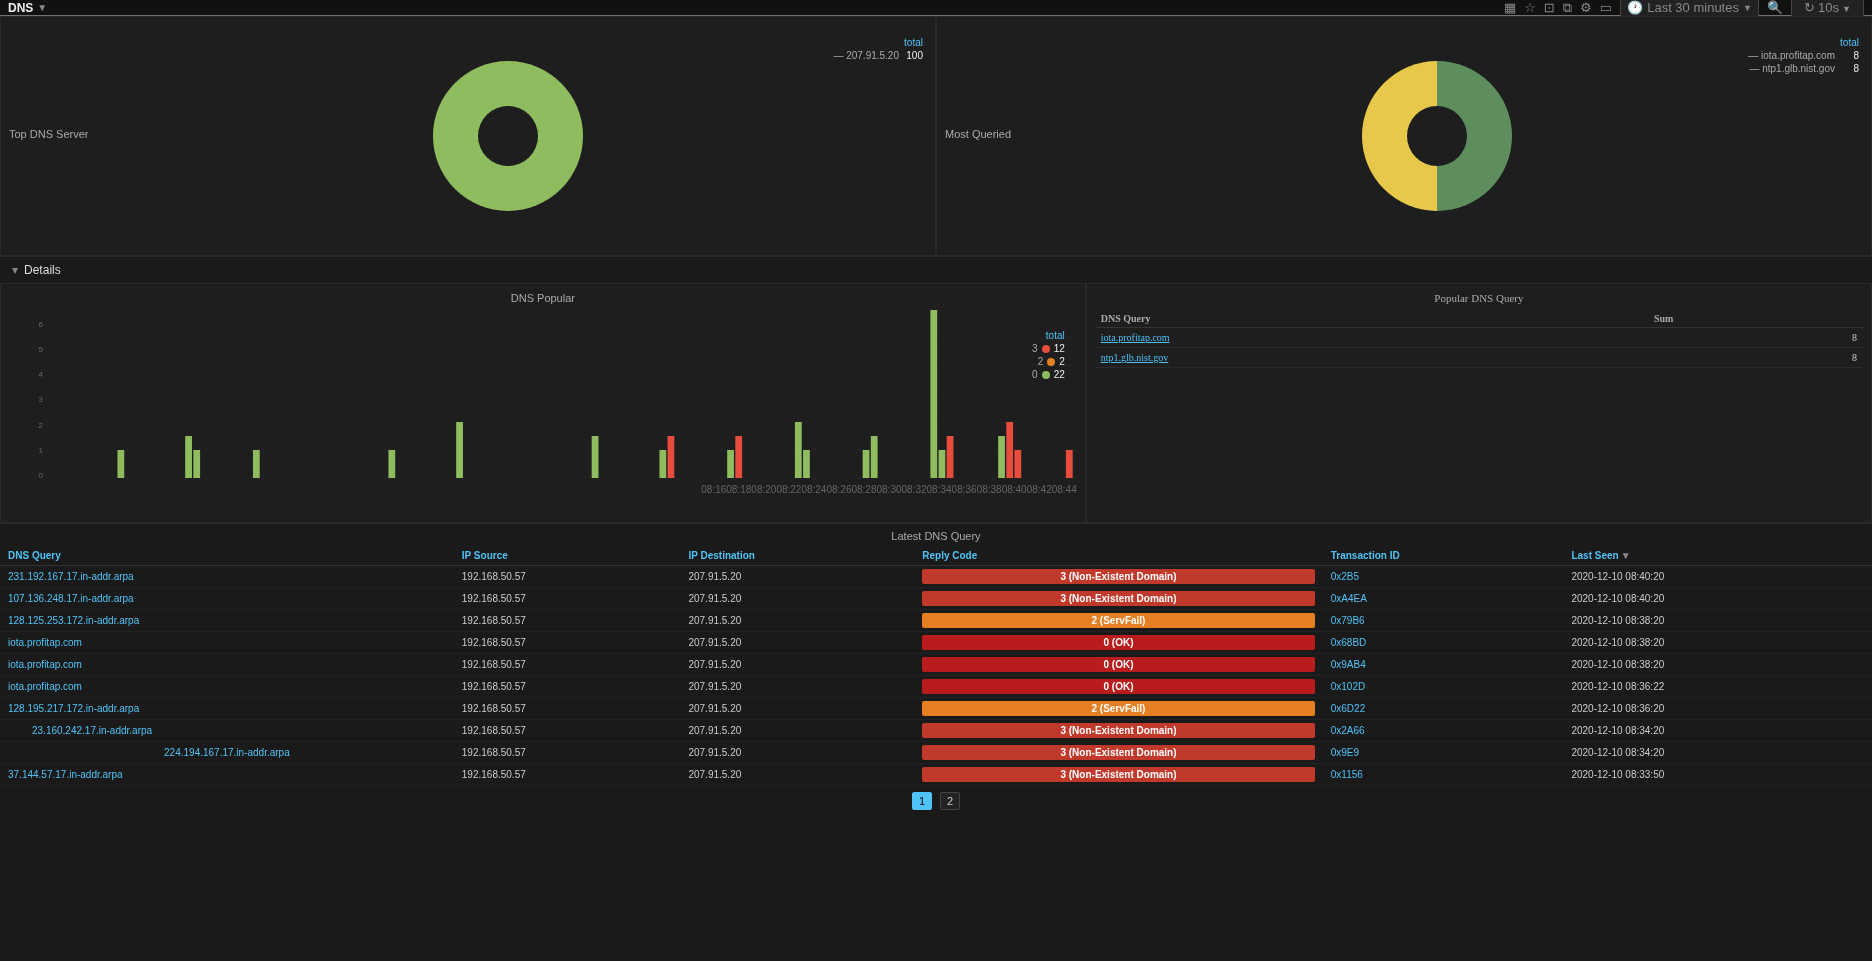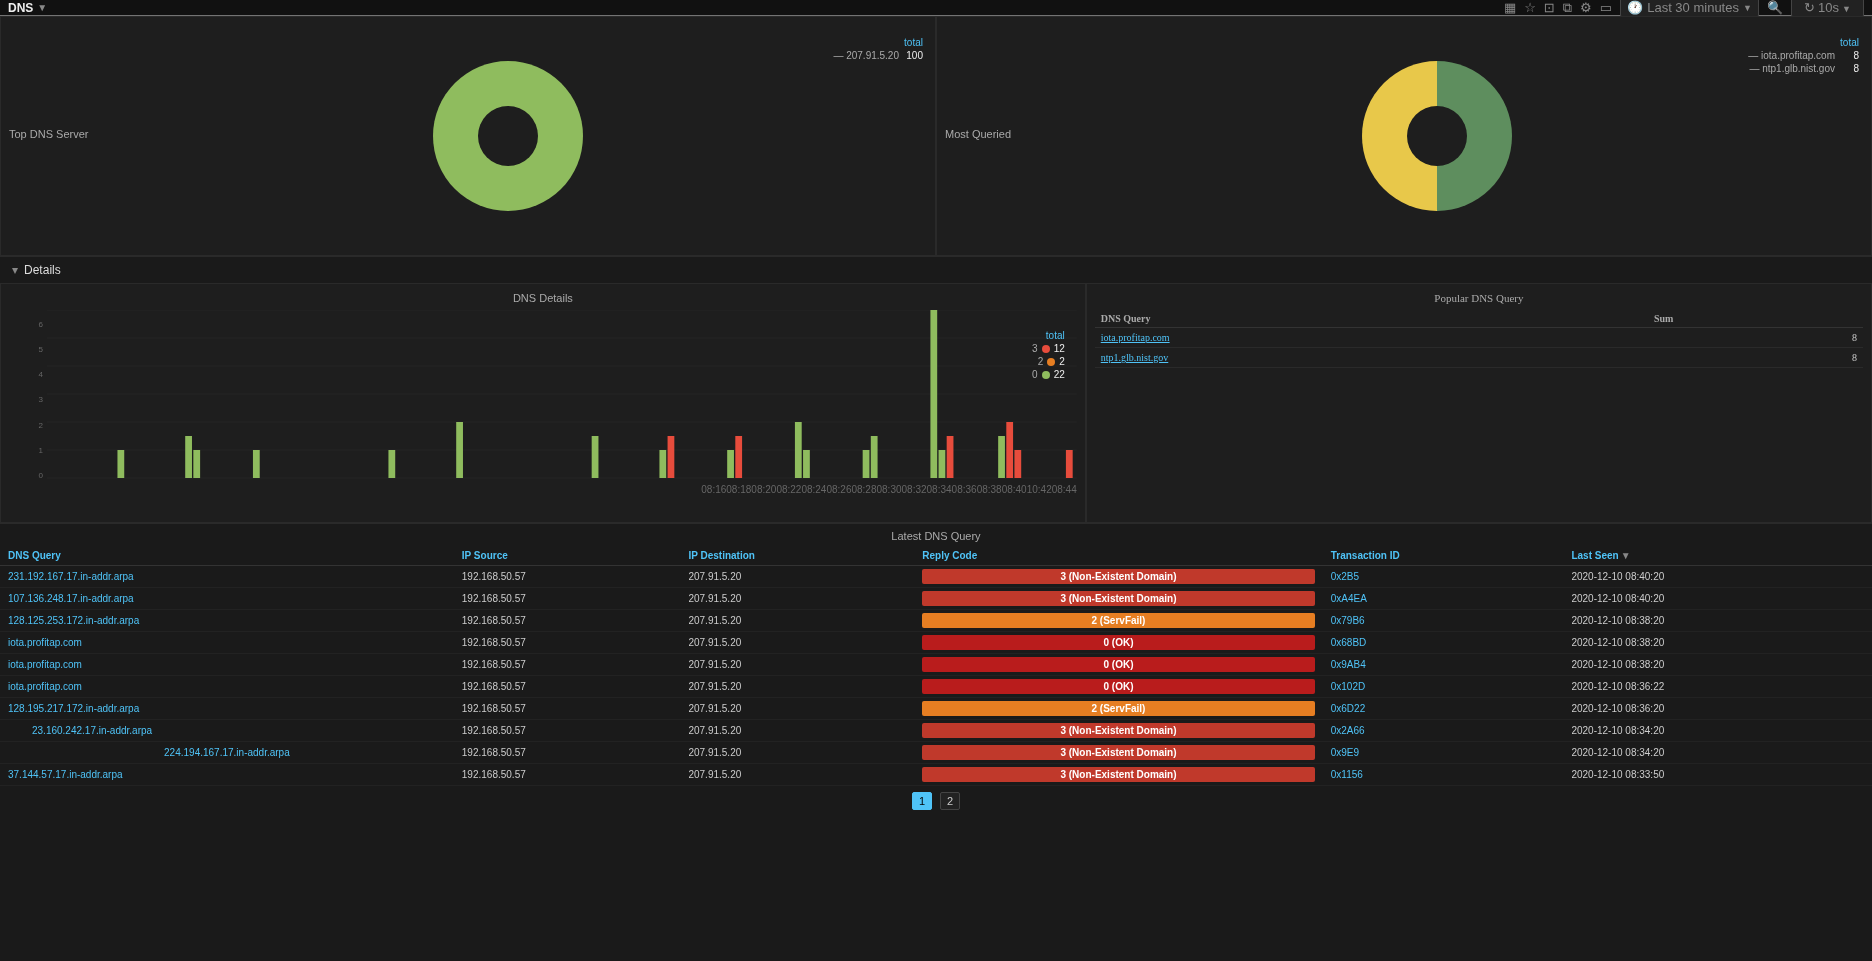--- a/index.html
+++ b/index.html
@@ -347,21 +347,21 @@
 </div>
 
 <div class="details-header">
   <span style="color:#888;">▾</span>
   <span>Details</span>
 </div>
 
 <div class="middle-row">
 
   <div class="dns-response-panel" style="background:#1e1e1e;">
-    <div class="panel-title">DNS Details</div>
+    <div class="panel-title">DNS Popular</div>
 
     <div style="display:flex;position:relative;height:200px;">
 
       <div style="position:relative;width:38px;display:flex;flex-direction:column;justify-content:space-between;height:160px;margin-top:10px;">
         <div style="color:#666;font-size:8px;text-align:right;padding-right:4px;">6</div>
         <div style="color:#666;font-size:8px;text-align:right;padding-right:4px;">5</div>
         <div style="color:#666;font-size:8px;text-align:right;padding-right:4px;">4</div>
         <div style="color:#666;font-size:8px;text-align:right;padding-right:4px;">3</div>
         <div style="color:#666;font-size:8px;text-align:right;padding-right:4px;">2</div>
         <div style="color:#666;font-size:8px;text-align:right;padding-right:4px;">1</div>
@@ -424,21 +424,21 @@
           <span>08:22</span>
           <span>08:24</span>
           <span>08:26</span>
           <span>08:28</span>
           <span>08:30</span>
           <span>08:32</span>
           <span>08:34</span>
           <span>08:36</span>
           <span>08:38</span>
           <span>08:40</span>
-          <span>10:42</span>
+          <span>08:42</span>
           <span>08:44</span>
         </div>
       </div>
 
       <div class="response-legend">
         <div style="color:#4fc3f7;font-size:10px;text-align:right;margin-bottom:2px;">total</div>
         <div class="resp-legend-item">
           <span style="color:#aaa;font-size:10px;">3</span>
           <div class="resp-dot" style="background:#e74c3c;"></div>
           <span style="color:#eee;font-size:10px;">12</span>

